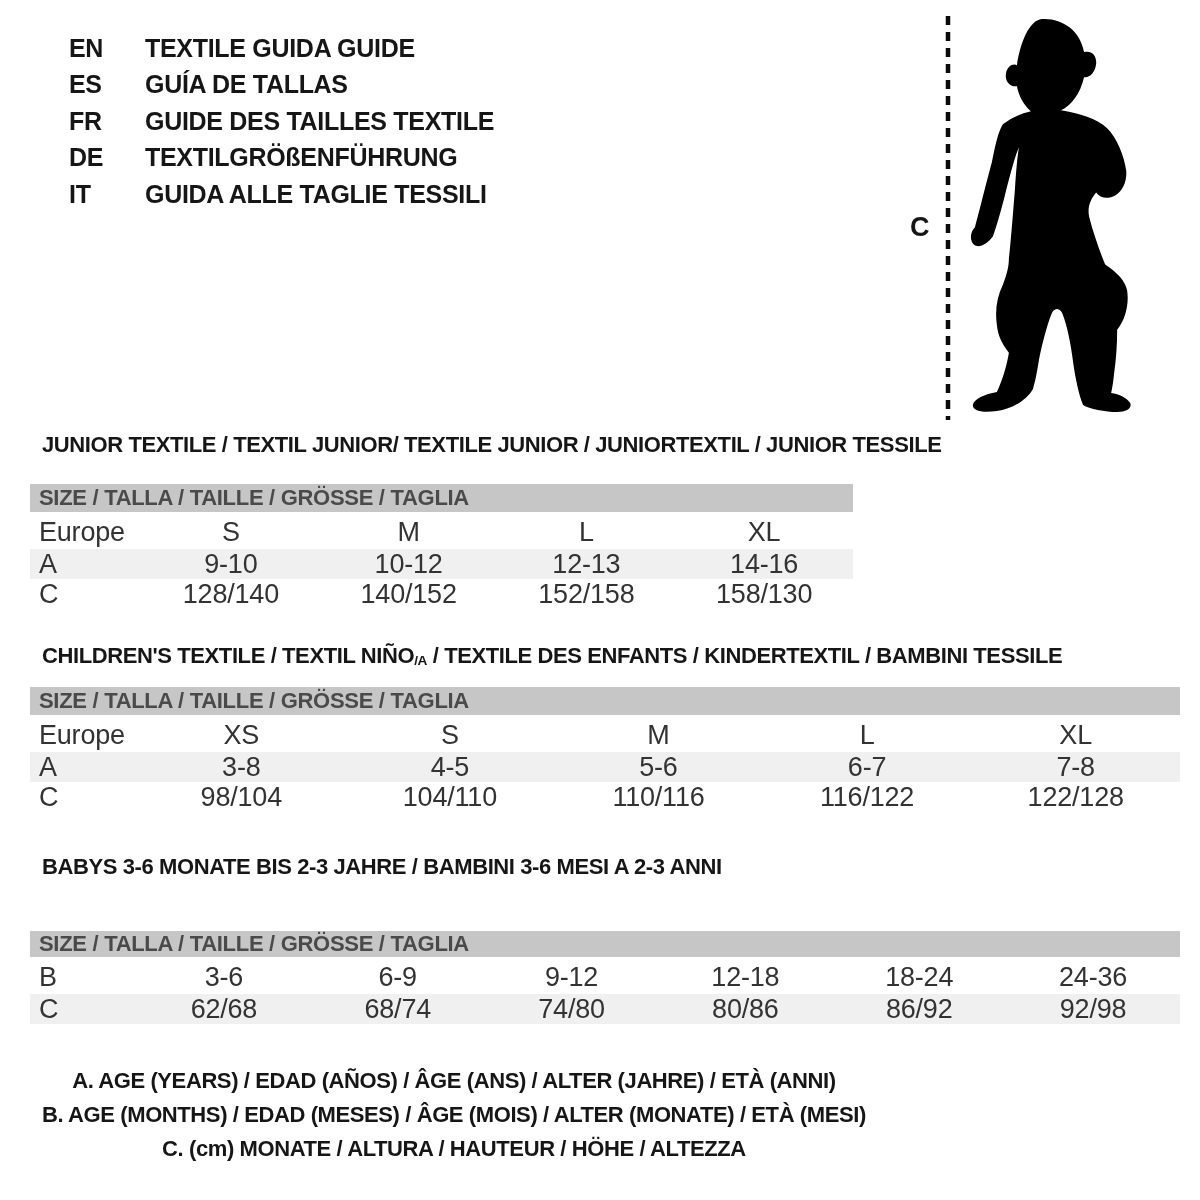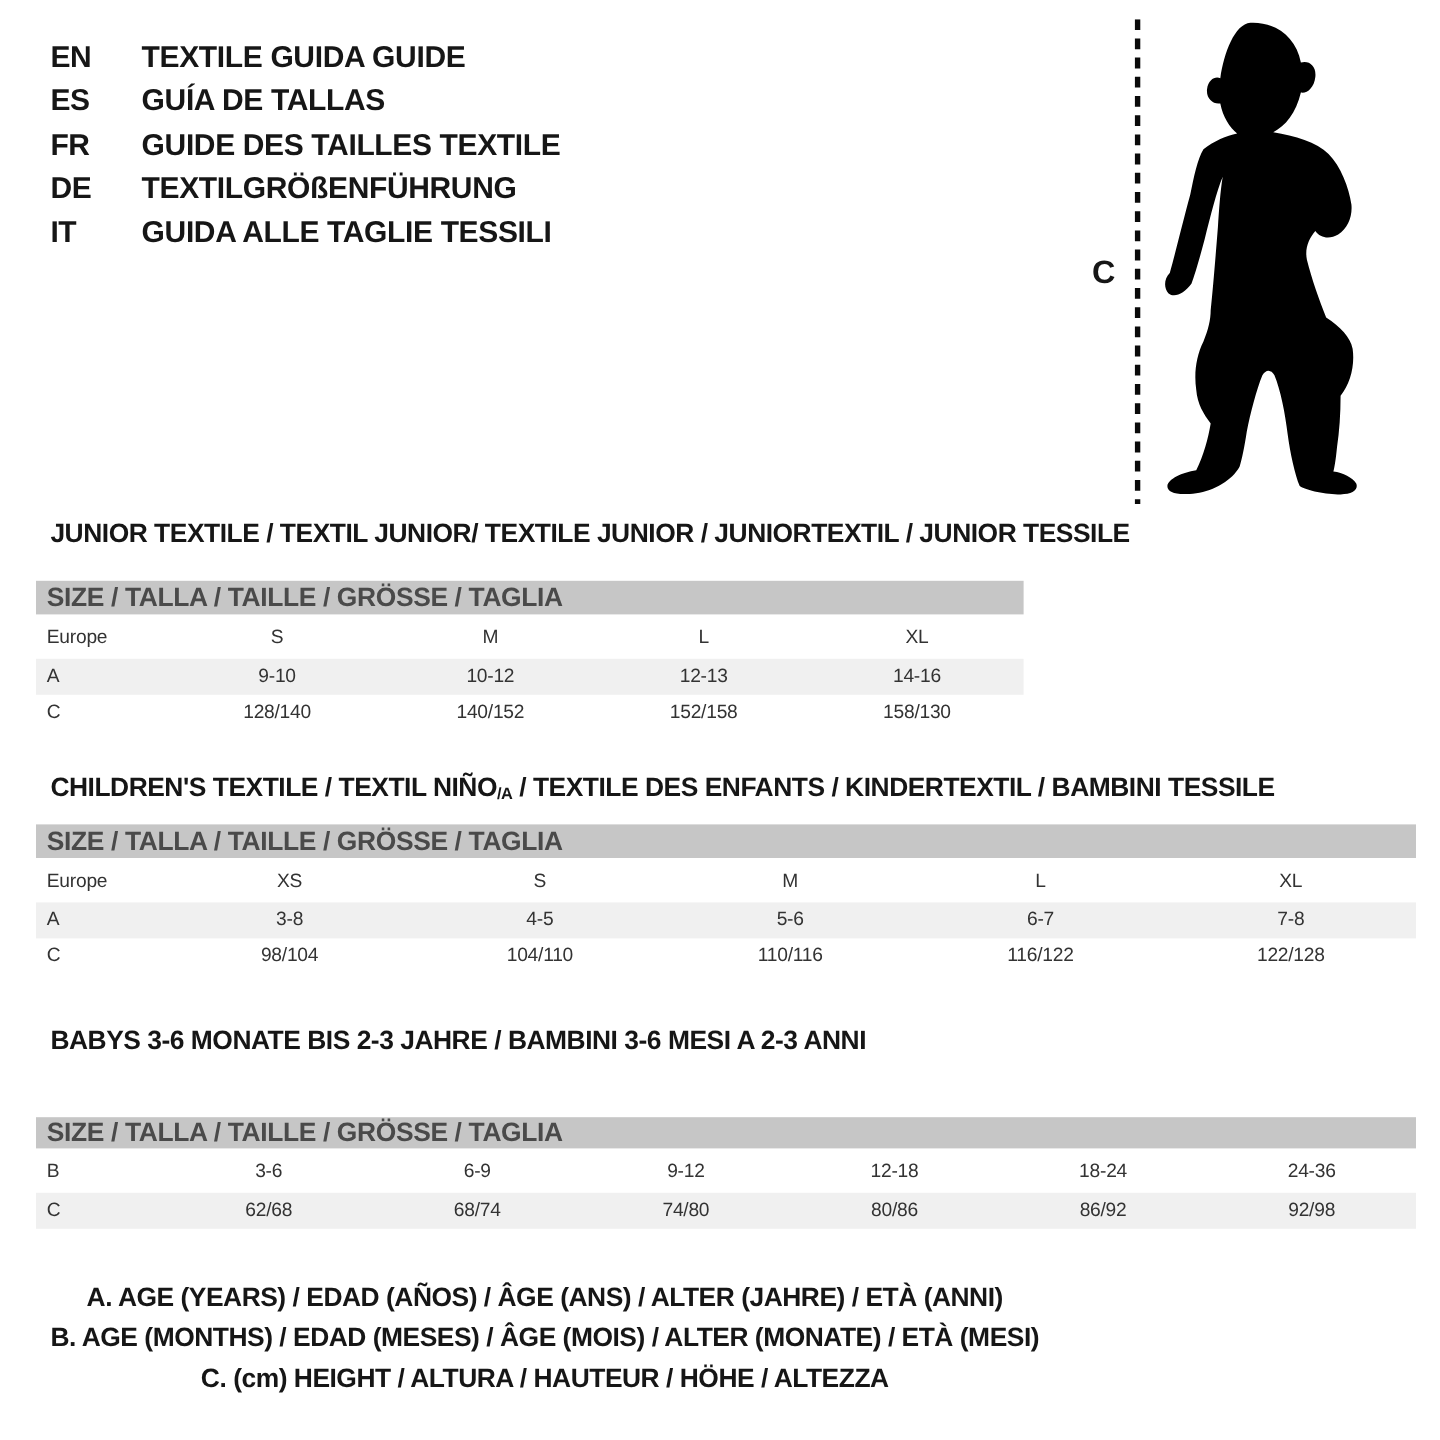--- a/index.html
+++ b/index.html
@@ -29,20 +29,21 @@
     left:42px; top:30px;
   }
   .lang-row{
     display:flex;
     height:36.5px;
     align-items:center;
     font-size:25px;
     font-weight:700;
     letter-spacing:-0.3px;
     white-space:nowrap;
+    margin-left:27px;
   }
   .lang-code{width:76px;}
 
   
   .height-line{
     position:absolute;
     left:944px; top:16px;
     width:8px; height:404px;
   }
   .height-c{
@@ -85,21 +86,21 @@
     font-weight:700;
     letter-spacing:-0.3px;
     padding-left:9px;
     white-space:nowrap;
     overflow:hidden;
   }
   .trow{
     display:flex;
     align-items:center;
     height:30px;
-    font-size:16px;
+    font-size:27px;
     font-weight:400;
     letter-spacing:-0.2px;
     color:var(--table-text);
   }
   .trow.first{height:37px;padding-top:3px;}
   .trow.alt{background:var(--row-alt);}
   .tlabel{
     padding-left:9px;
     flex:0 0 auto;
   }
@@ -283,16 +284,16 @@
       <div class="tcell">74/80</div>
       <div class="tcell">80/86</div>
       <div class="tcell">86/92</div>
       <div class="tcell">92/98</div>
     </div>
   </div>
 
   <div class="legend">
     <div class="legend-line">A. AGE (YEARS) / EDAD (AÑOS) / ÂGE (ANS) / ALTER (JAHRE) / ETÀ (ANNI)</div>
     <div class="legend-line">B. AGE (MONTHS) / EDAD (MESES) / ÂGE (MOIS) / ALTER (MONATE) / ETÀ (MESI)</div>
-    <div class="legend-line">C. (cm) HEIGHT / ALTURA / HAUTEUR / HÖHE / ALTEZZA</div>
+    <div class="legend-line">C. (cm) MONATE / ALTURA / HAUTEUR / HÖHE / ALTEZZA</div>
   </div>
 
 </div>
 
 </body></html>

